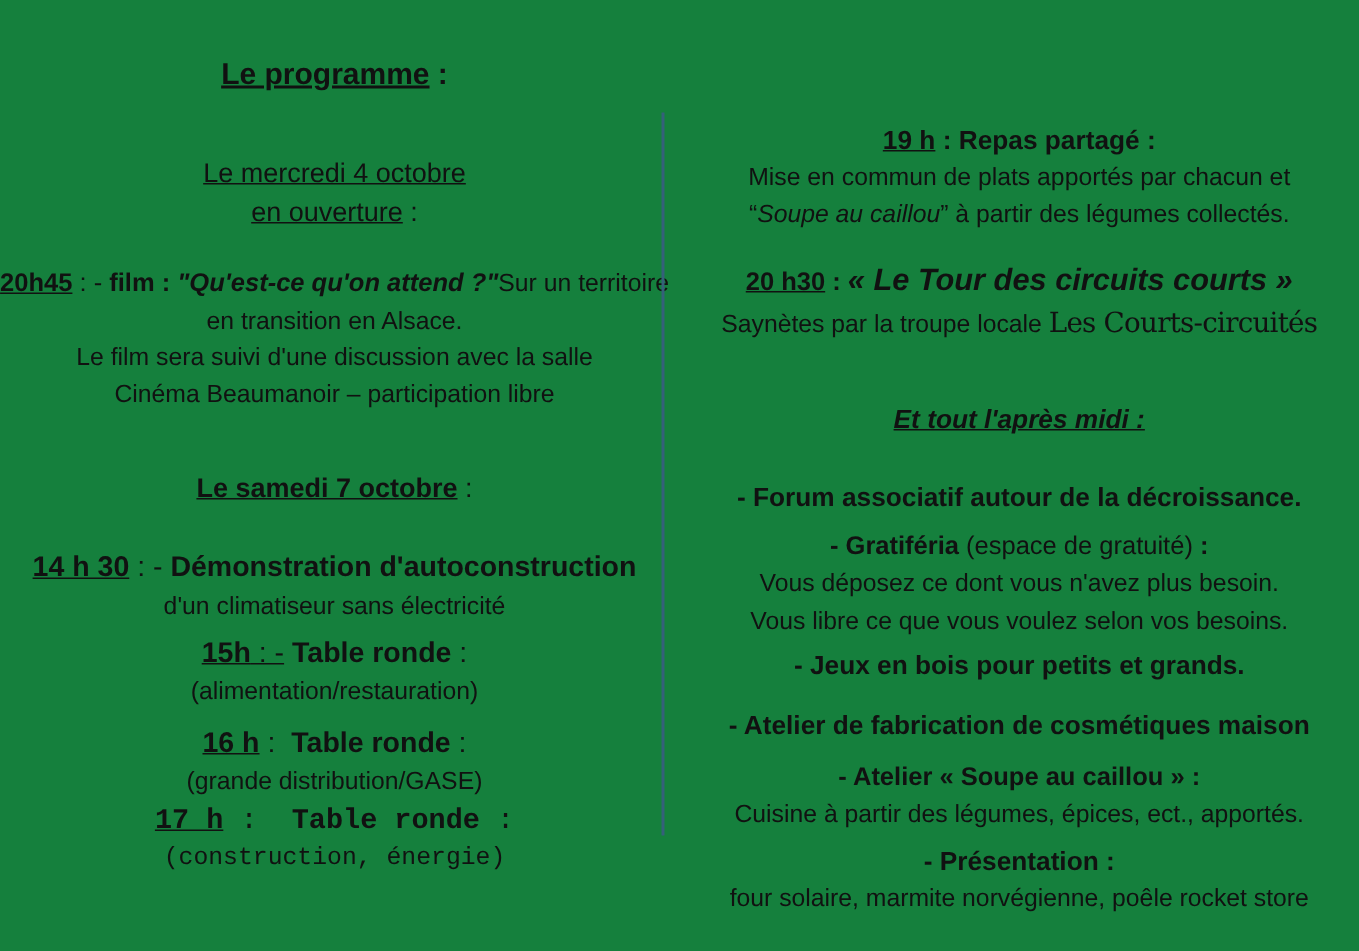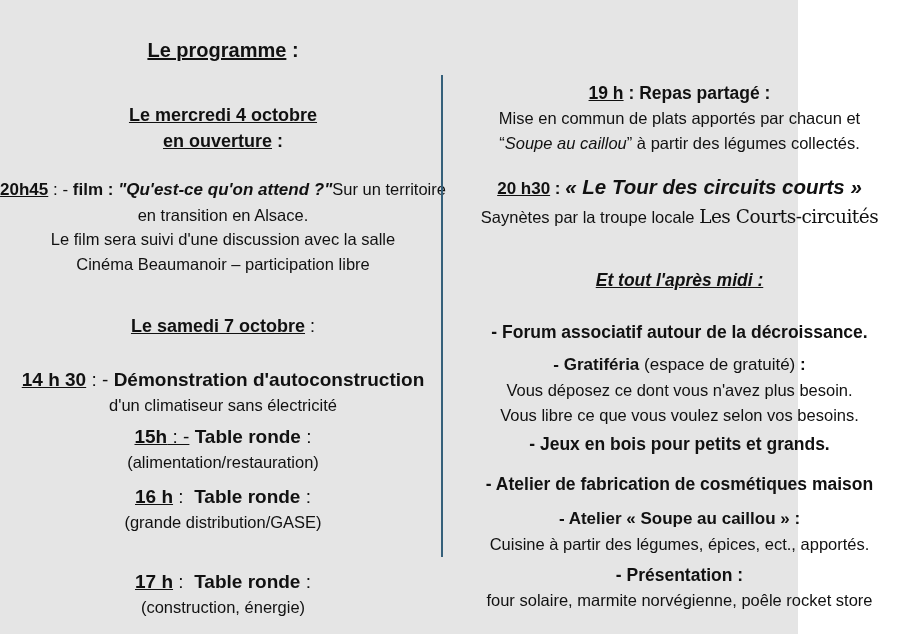--- a/index.html
+++ b/index.html
@@ -3,41 +3,41 @@
 <meta charset="utf-8">
 <style>
   html,body{margin:0;padding:0;}
   body{
     width:906px;height:634px;
     background:#ffffff;
     font-family:"Liberation Sans",sans-serif;
     color:#111111;
     overflow:hidden;
   }
-  .page{position:relative;width:798px;height:634px;background:#e5e5e5;}
+  .page{position:relative;width:906px;height:634px;background:#15803d;}
   .col{position:absolute;top:0;text-align:center;}
   .col-left{left:0;width:446px;}
   .col-right{left:453px;width:453px;}
   .divider{position:absolute;left:441px;top:75px;width:2px;height:482px;background:#35607A;}
   p{margin:0;padding:0;}
   .b{font-weight:bold;}
   .i{font-style:italic;}
   .u{text-decoration:underline;}
   
   .l-title{margin-top:36px;font-size:20px;line-height:28px;font-weight:bold;}
-  .l-wed{margin-top:38px;font-size:18px;line-height:26px;font-weight:bold;}
+  .l-wed{margin-top:38px;font-size:18px;line-height:26px;font-weight:normal;}
   .l-film{margin-top:23px;font-size:16.5px;line-height:24.5px;}
   .l-film .head{font-size:17px;}
   .l-sat{margin-top:37px;font-size:18px;line-height:26px;}
   .evt{font-size:16.5px;line-height:24px;}
   .evt .head{font-size:19px;line-height:26px;display:block;}
   .l-demo{margin-top:28px;}
   .l-t15{margin-top:7px;}
   .l-t16{margin-top:10px;}
-  .l-t17{margin-top:35px;}
+  .l-t17{margin-top:1px;font-family:Liberation Mono, monospace;}
   
   .r-dinner{margin-top:80px;font-size:16.5px;line-height:24.5px;}
   .r-dinner .head{font-size:17.5px;line-height:26px;display:block;}
   .r-tour{margin-top:17px;font-size:16.5px;}
   .r-tour .head{font-size:17px;line-height:30px;display:block;}
   .r-tour .big{font-size:20.5px;font-weight:bold;font-style:italic;}
   .r-tour .body{line-height:26px;display:block;}
   .fancy{font-family:"DejaVu Serif",serif;font-size:18.5px;letter-spacing:-0.5px;}
   .r-afternoon{margin-top:37px;font-size:17.5px;line-height:26px;font-weight:bold;font-style:italic;}
   .r-forum{margin-top:26px;font-size:17.5px;line-height:26px;font-weight:bold;}

